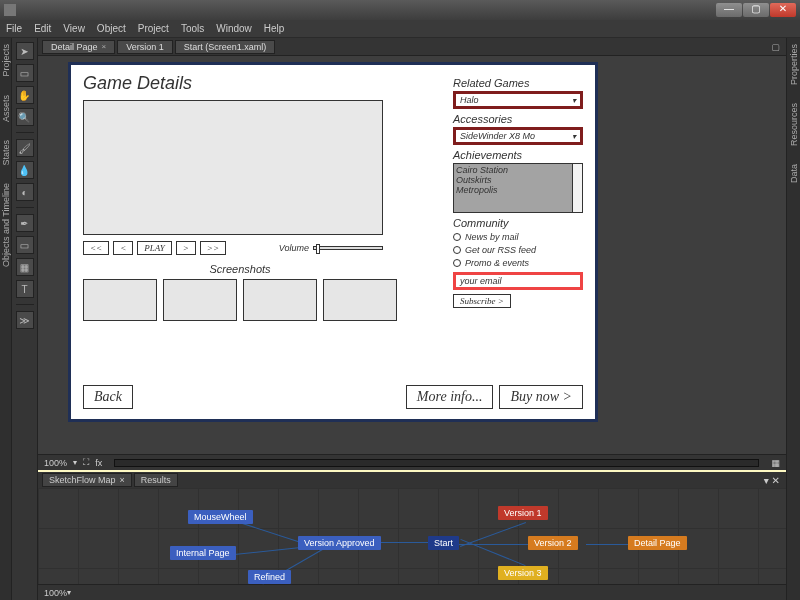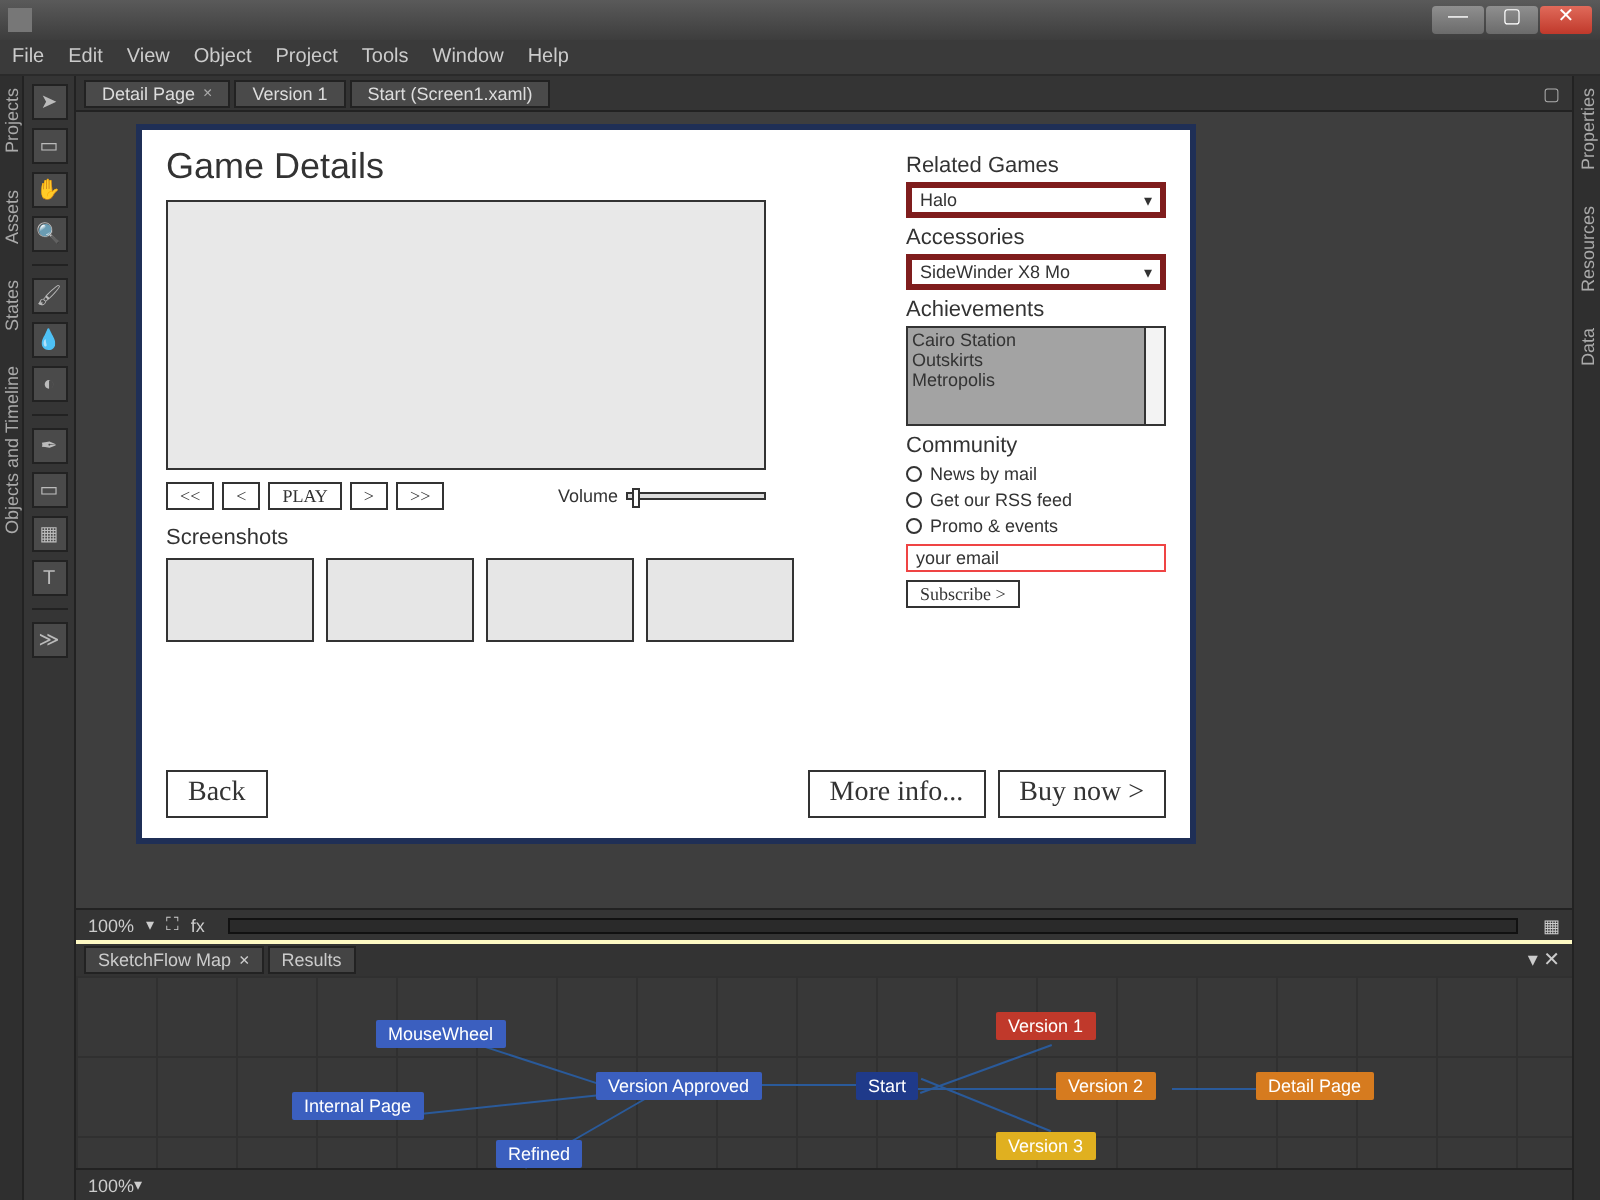--- a/index.html
+++ b/index.html
@@ -23,40 +23,40 @@
 .left-tabs { width:12px; background:#2f2f2f; display:flex; flex-direction:column; align-items:center; justify-content:flex-start; gap:18px; padding-top:6px; border-right:1px solid #222; }
 .vtab { writing-mode: vertical-rl; font-size:9px; color:#aaa; transform: rotate(180deg); }
 
 .center { flex:1; display:flex; flex-direction:column; background:#393939; }
 .doc-tabs { height:18px; background:#343434; display:flex; align-items:center; padding-left:4px; gap:2px; border-bottom:1px solid #222;}
 .doc-tab { background:#4a4a4a; padding:1px 8px; font-size:9px; color:#ddd; border:1px solid #222; display:flex; align-items:center; gap:4px;}
 .doc-tab .x { font-size:8px; color:#aaa; }
 .doc-tabs .restore { margin-left:auto; margin-right:6px; font-size:9px; color:#aaa; }
 .sel-info { height:14px; font-size:9px; color:#888; padding-left:8px; display:flex; align-items:center; background:#343434;}
 
-.artboard-scroll { flex:1; background:#3e3e3e; position:relative; overflow:hidden; padding:6px 50px 0 30px;}
+.artboard-scroll { flex:1; background:#3e3e3e; position:relative; overflow:hidden; padding:6px 50px 0 30px;font-style:italic;}
 .artboard { background:#fff; width:530px; height:360px; border:3px solid #1f2f56; position:relative; padding:8px 12px; color:#333; font-family: "Comic Sans MS", cursive; }
 .artboard h1 { font-size:18px; font-weight:normal; margin-bottom:6px; }
 .video-box { width:300px; height:135px; background:#e8e8e8; border:1px solid #333; }
 .vid-ctrls { display:flex; gap:4px; margin-top:6px; align-items:center;}
 .sketch-btn { border:1px solid #333; background:#fff; padding:1px 6px; font-size:9px; font-family:"Comic Sans MS",cursive; }
 .vol { margin-left:auto; display:flex; align-items:center; gap:4px; font-size:9px; }
 .vol .track{ width:70px; height:4px; background:#ddd; border:1px solid #333; position:relative;}
 .vol .thumb{ position:absolute; left:2px; top:-3px; width:4px; height:10px; background:#fff; border:1px solid #333;}
-.screenshots-label { font-size:11px; margin-top:8px; }
+.screenshots-label { font-size:11px; margin-top:8px;text-align:center; }
 .thumbs { display:flex; gap:6px; margin-top:4px; }
 .thumb { width:74px; height:42px; background:#e6e6e6; border:1px solid #333; }
 .right-pane { position:absolute; right:12px; top:8px; width:130px; font-size:10px; }
 .right-pane .lbl { font-size:11px; margin-top:4px; }
 .sel-box { border:3px solid #7f1d1d; padding:1px 4px; display:flex; justify-content:space-between; align-items:center; font-size:9px; margin-top:2px; background:#fff;}
 .listbox { border:1px solid #333; height:50px; margin-top:2px; font-size:9px; padding:1px 2px; position:relative; background:#a3a3a3;}
 .listbox .sb { position:absolute; right:0; top:0; bottom:0; width:10px; border-left:1px solid #333; background:#f3f3f3;}
 .radio { display:flex; align-items:center; gap:4px; margin-top:3px; font-size:9px;}
 .radio .dot { width:8px; height:8px; border:1px solid #333; border-radius:50%; }
-.email-in { border:1px solid #ef4444; padding:1px 4px; font-size:9px; margin-top:4px; background:#fff;}
+.email-in { border:3px solid #ef4444; padding:1px 4px; font-size:9px; margin-top:4px; background:#fff;}
 .bottom-btns { position:absolute; bottom:10px; left:12px; right:12px; display:flex; }
 .bottom-btns .sketch-btn { padding:3px 10px; font-size:14px;}
 .bottom-right { margin-left:auto; display:flex; gap:6px;}
 
 .zoom-bar { height:16px; background:#343434; display:flex; align-items:center; padding:0 6px; font-size:9px; border-top:1px solid #222; gap:6px;}
 .zoom-bar .scroll { flex:1; height:8px; background:#2a2a2a; border:1px solid #111; margin:0 6px;}
 
 .sketchflow-pane { height:130px; background:#333; display:flex; flex-direction:column; border-top:2px solid #fef9c3;}
 .sf-tabs { height:16px; display:flex; align-items:center; padding-left:4px; gap:2px; background:#333;}
 .sf-tab { background:#444; padding:1px 6px; font-size:9px; border:1px solid #222; display:flex; gap:4px; align-items:center;}
@@ -236,21 +236,21 @@
         <div class="edge" style="left:170px; top:40px; width:100px; transform:rotate(18deg);"></div>
         <div class="edge" style="left:160px; top:64px; width:110px; transform:rotate(-6deg);"></div>
         <div class="edge" style="left:220px; top:78px; width:70px; transform:rotate(-30deg);"></div>
         <div class="edge" style="left:340px; top:54px; width:60px;"></div>
         <div class="edge" style="left:420px; top:46px; width:70px; transform:rotate(-20deg);"></div>
         <div class="edge" style="left:420px; top:56px; width:80px;"></div>
         <div class="edge" style="left:420px; top:64px; width:70px; transform:rotate(22deg);"></div>
         <div class="edge" style="left:548px; top:56px; width:60px;"></div>
 
         <div class="node n-blue" style="left:150px; top:22px;">MouseWheel</div>
-        <div class="node n-blue" style="left:108px; top:58px;">Internal Page</div>
+        <div class="node n-blue" style="left:132px; top:58px;">Internal Page</div>
         <div class="node n-blue" style="left:260px; top:48px;">Version Approved</div>
         <div class="node n-blue" style="left:210px; top:82px;">Refined</div>
         <div class="node n-darkblue" style="left:390px; top:48px;">Start</div>
         <div class="node n-red" style="left:460px; top:18px;">Version 1</div>
         <div class="node n-orange" style="left:490px; top:48px;">Version 2</div>
         <div class="node n-yellow" style="left:460px; top:78px;">Version 3</div>
         <div class="node n-orange" style="left:590px; top:48px;">Detail Page</div>
       </div>
       <div class="sf-zoom">
         <span>100%</span>

